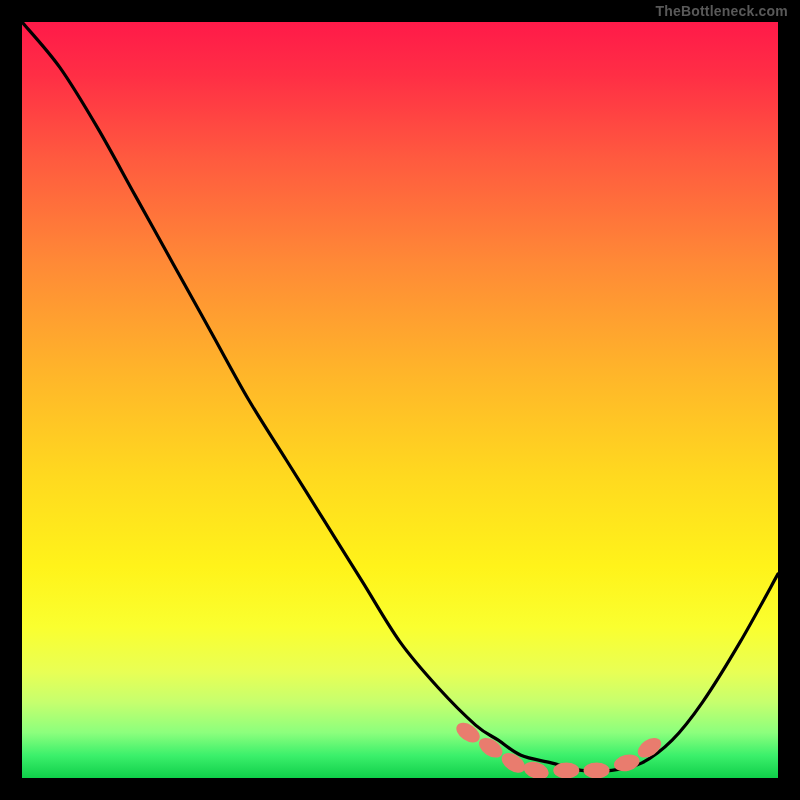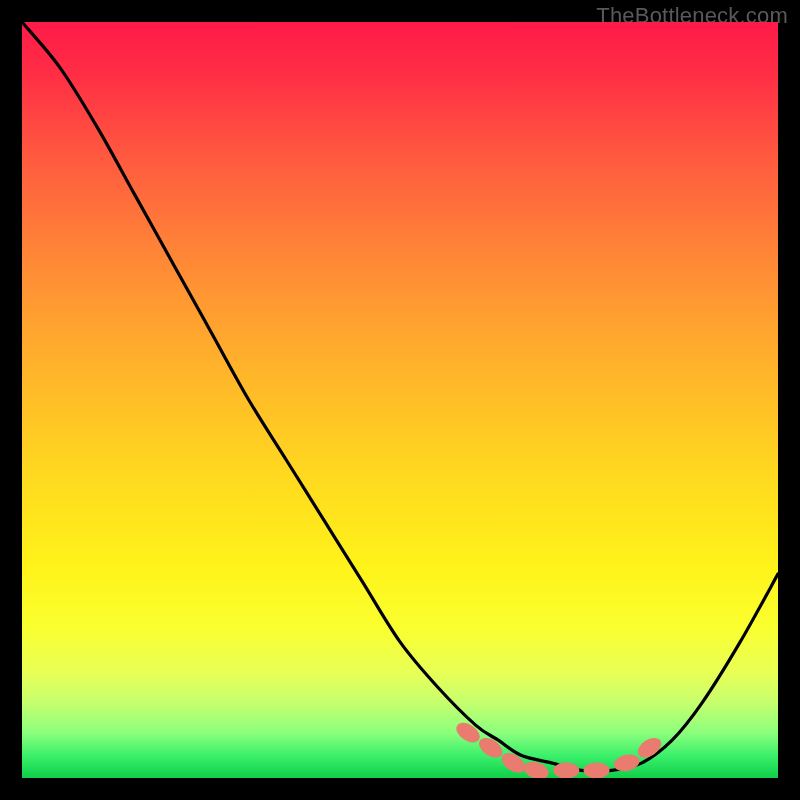--- a/index.html
+++ b/index.html
@@ -45,22 +45,22 @@
   }
   .svg-layer {
     position: absolute;
     inset: 0;
   }
   .watermark {
     position: absolute;
     top: 3px;
     right: 12px;
     color: #595959;
-    font-size: 22px;
-    font-weight: 400;
+    font-size: 14px;
+    font-weight: 700;
     letter-spacing: 0.2px;
   }
 </style>
 </head>
 <body>
 
 <div class="frame">
 
   <div class="watermark">TheBottleneck.com</div>
 

